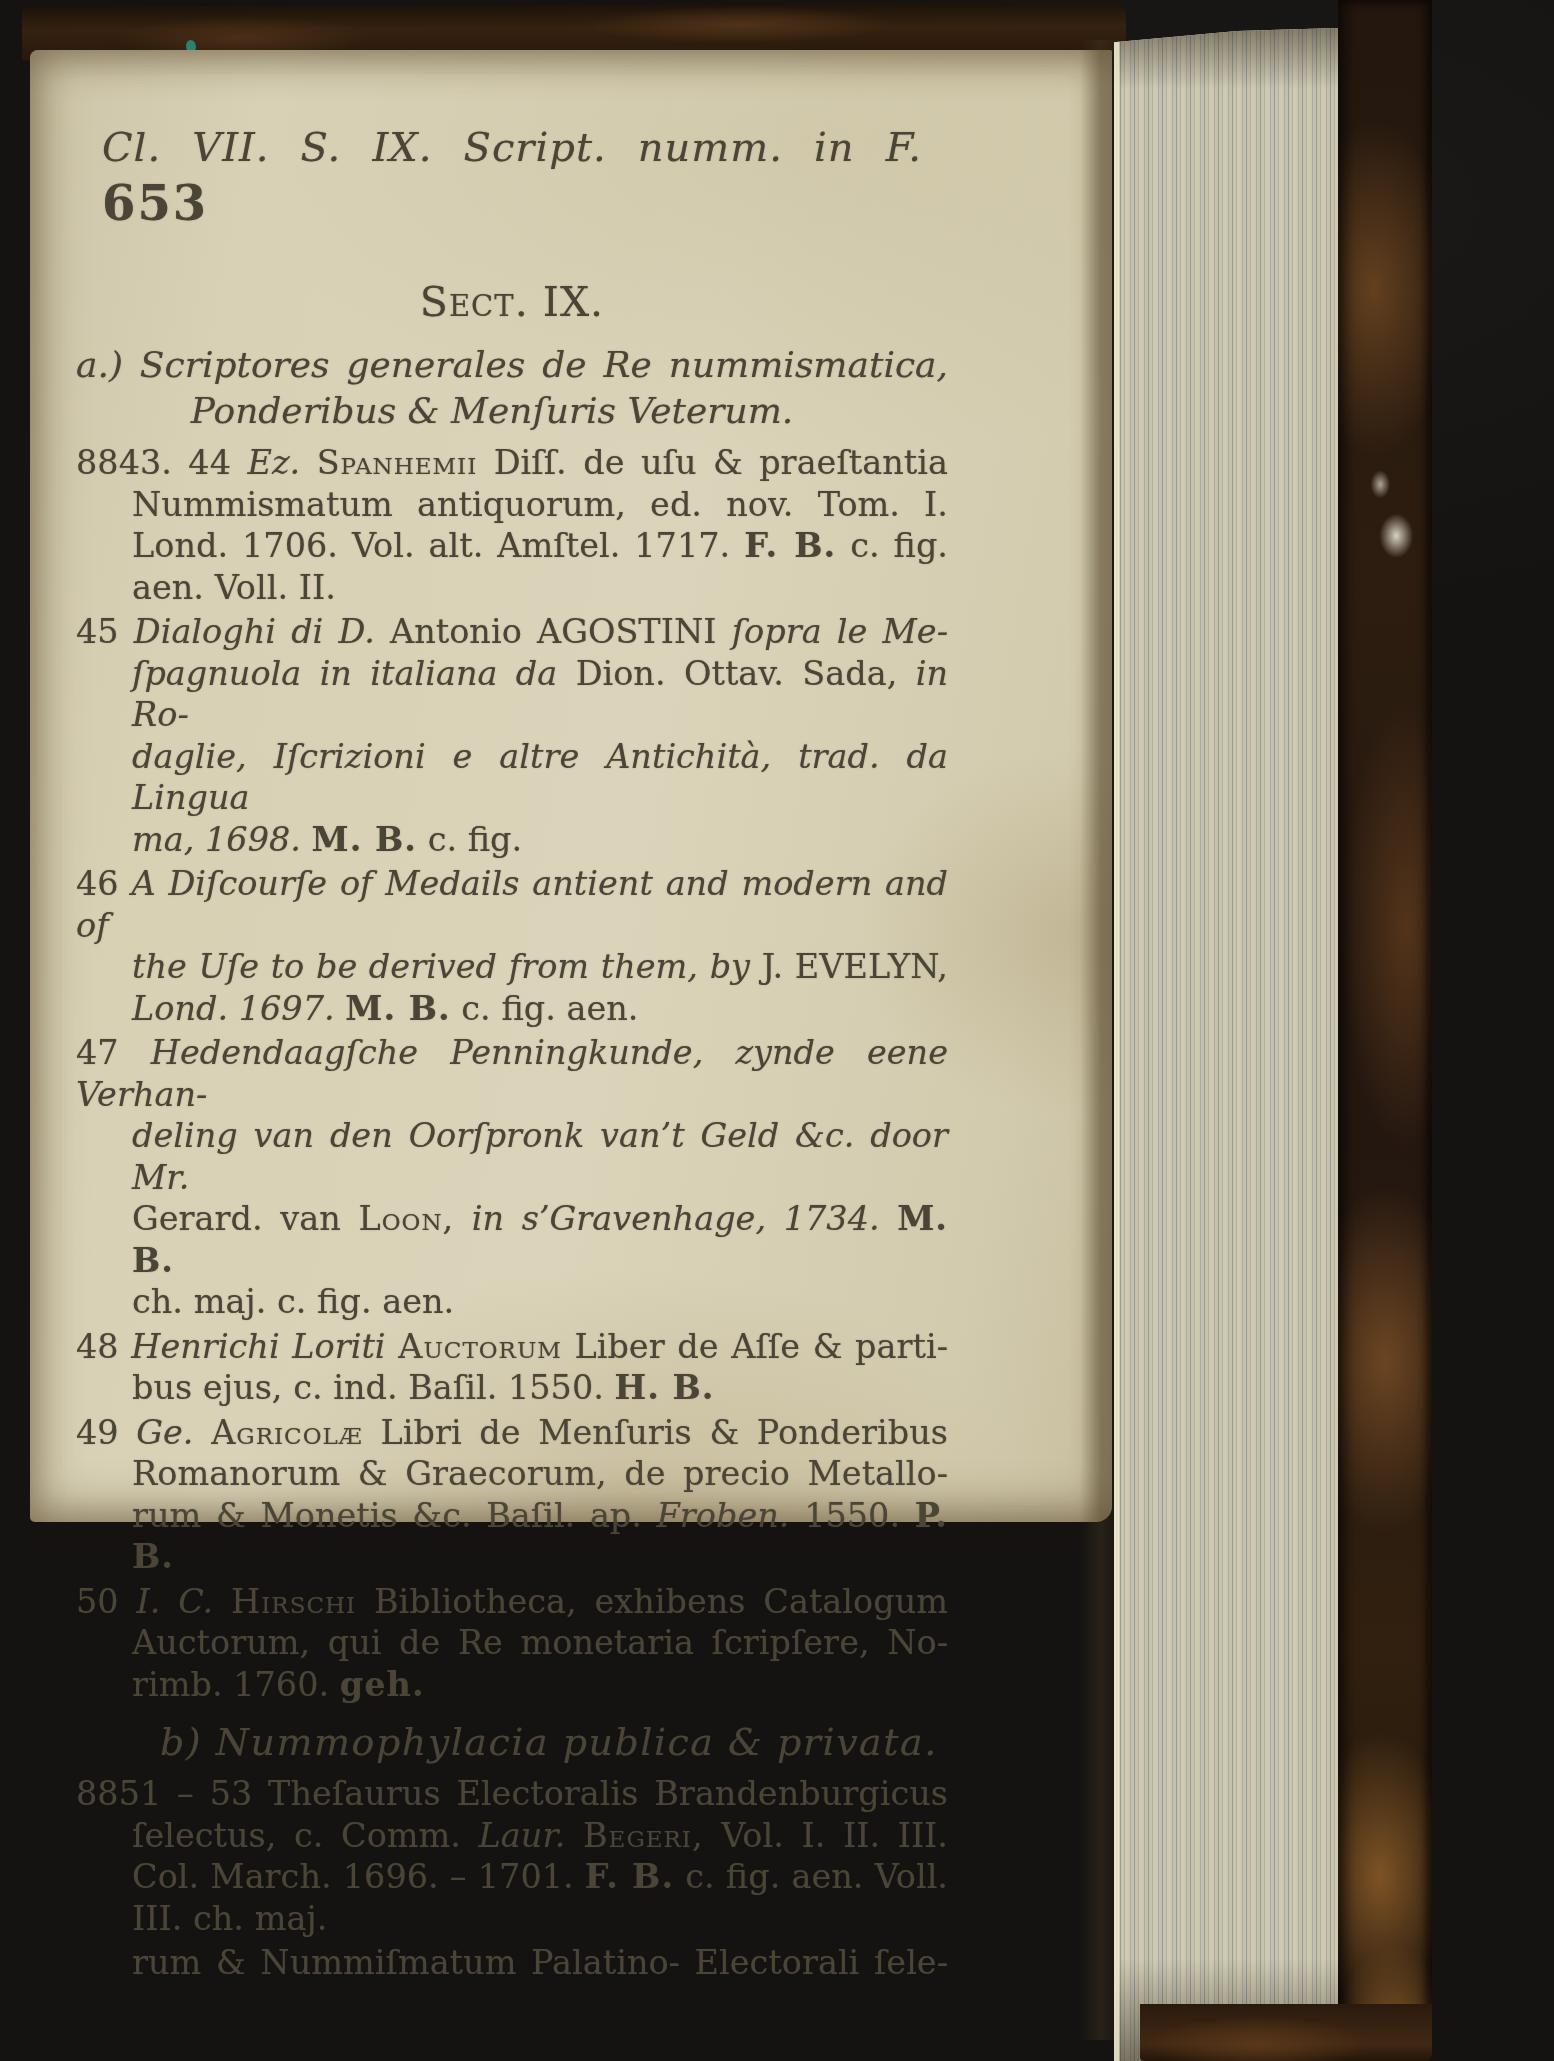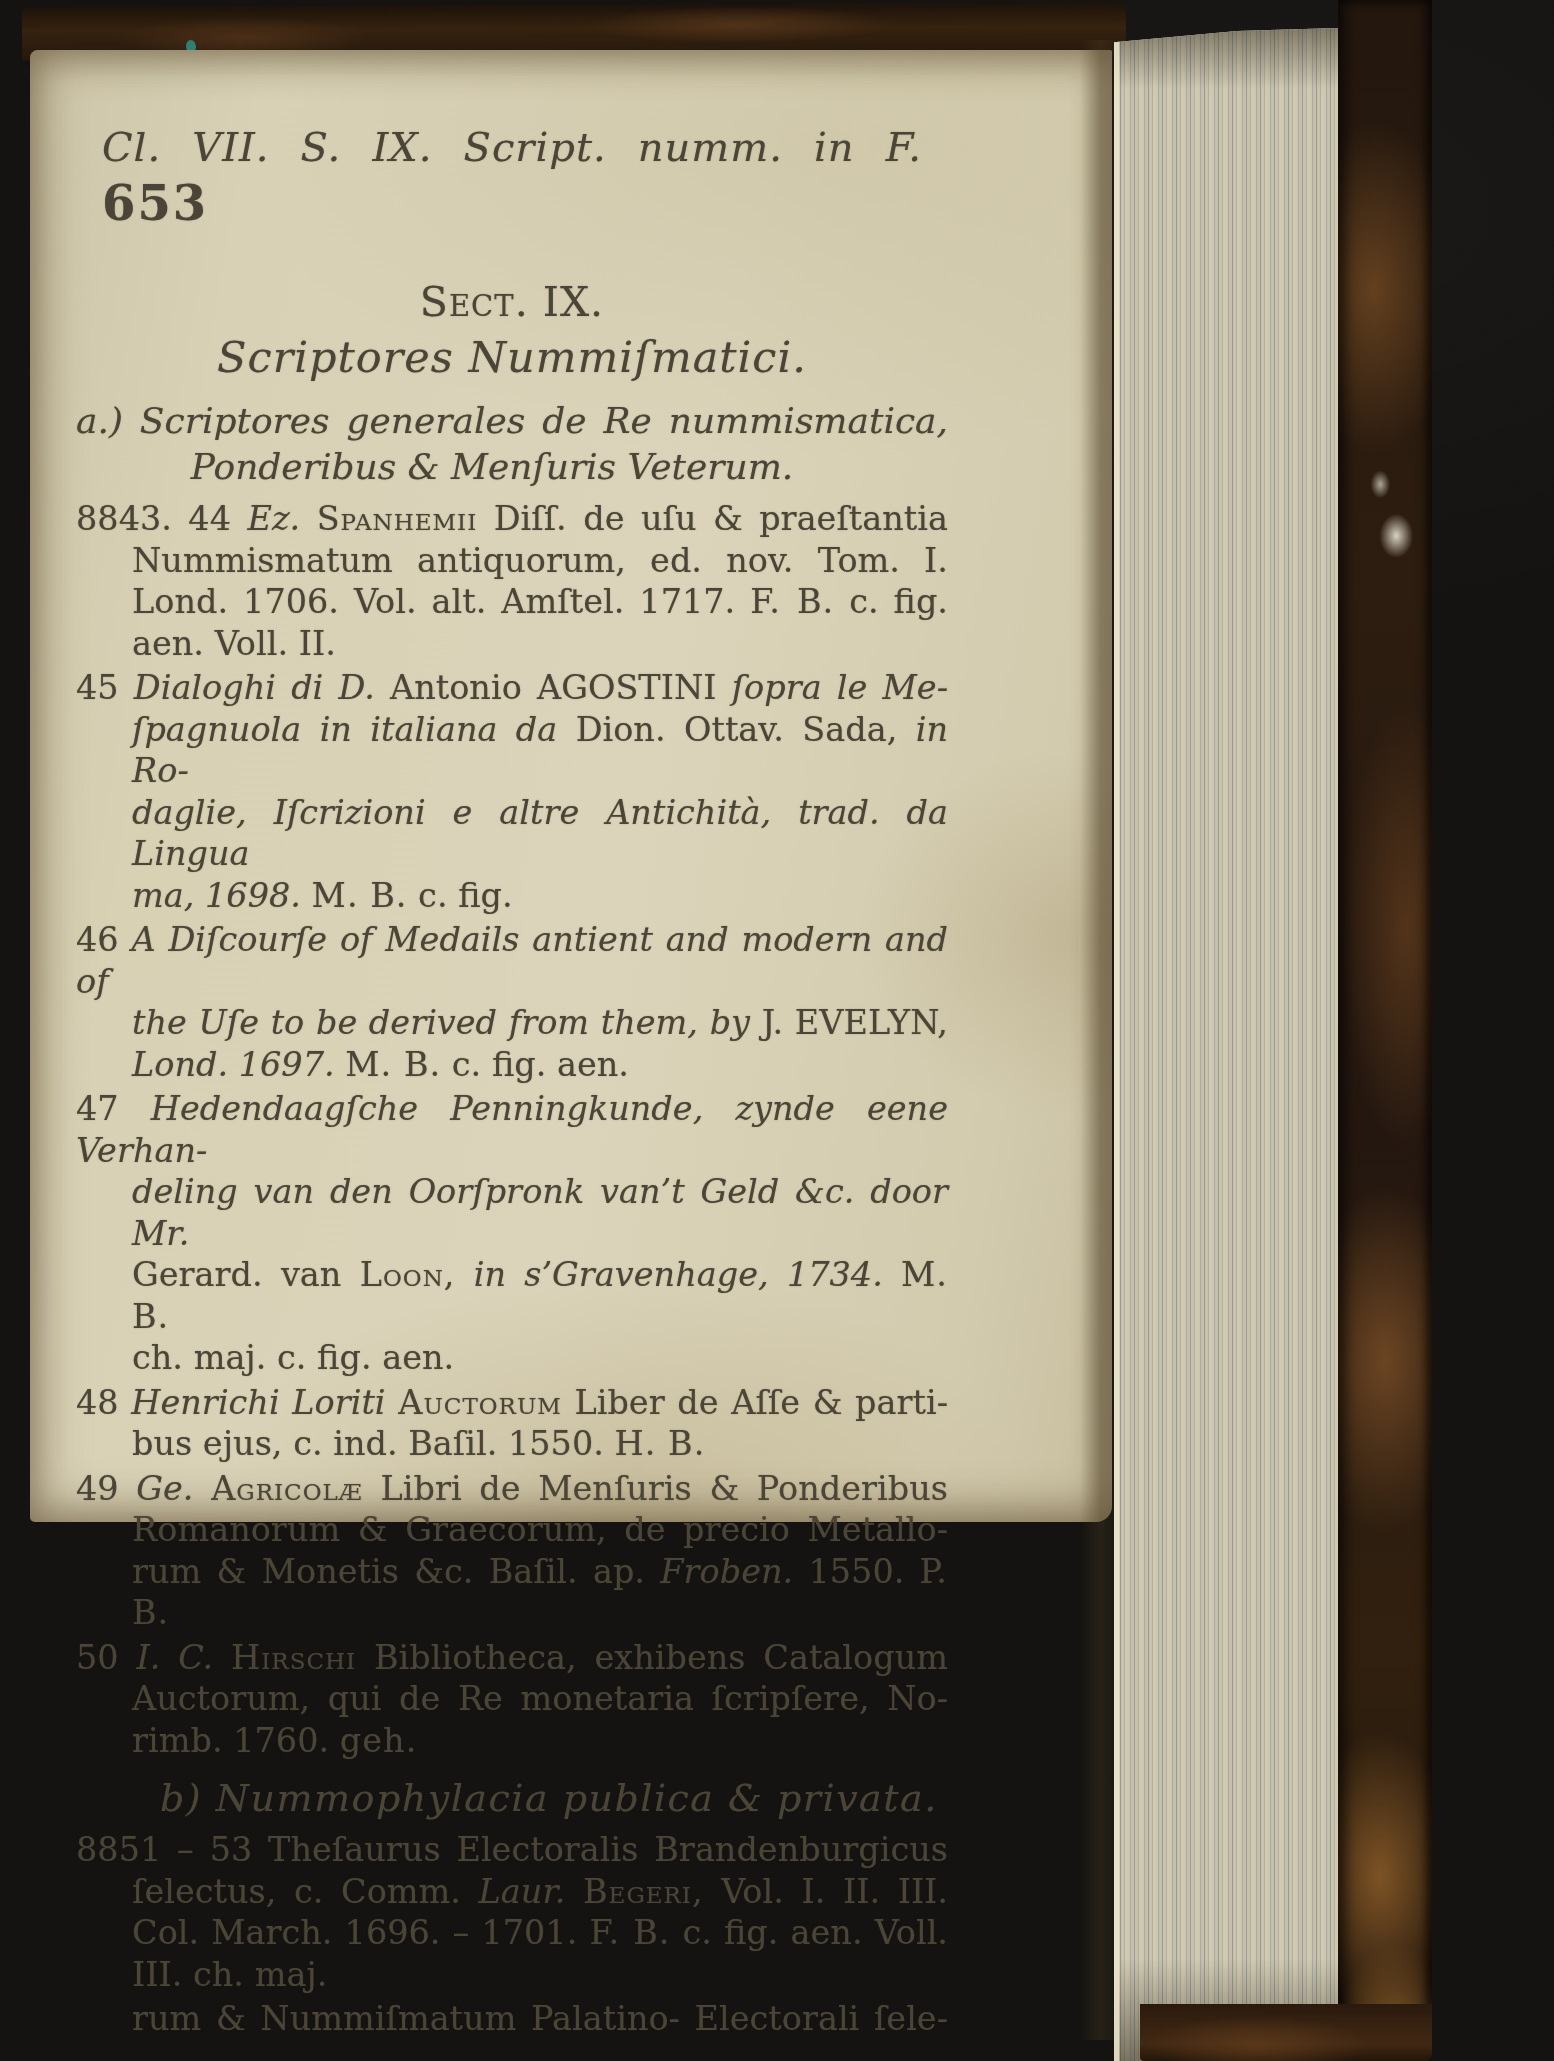--- a/index.html
+++ b/index.html
@@ -94,36 +94,35 @@
   .subA > div{line-height:46px;}
   .subA .l2{padding-right:40px;}
   .entries{margin-top:8px;}
   .entry{margin-bottom:3px;}
   .subB{margin-top:12px;margin-left:84px;font-size:38px;line-height:50px;letter-spacing:1.5px;}
   .entriesB{margin-top:6px;}
   
   .seg-r{font-style:normal;}
   .seg-i{font-style:italic;}
   .seg-sc{font-style:normal;font-variant:small-caps;letter-spacing:1px;}
-  .seg-fr{font-style:normal;font-weight:400;letter-spacing:1px;}
+  .seg-fr{font-style:normal;font-weight:700;letter-spacing:1px;}
   .seg-num{font-style:normal;font-size:48px;font-weight:600;letter-spacing:2px;}
 </style>
 </head>
 <body>
 
 <div class="board-top"></div>
 <div class="speck-teal"></div>
 
 <div class="page">
   <div class="text">
 
     <div class="hdr jl"><span class="seg-i">Cl. VII. S. IX. Script. numm. in F.</span><span class="seg-num"> 653</span></div>
 
     <div class="sect center"><span class="seg-sc">Sect. IX.</span></div>
-    <div class="title center"><span class="seg-i">Scriptores Nummiſmatici.</span></div>
 
     <div class="subA">
       <div class="jl"><span class="seg-i">a.) Scriptores generales de Re nummismatica,</span></div>
       <div class="center l2"><span class="seg-i">Ponderibus &amp; Menſuris Veterum.</span></div>
     </div>
 
     <div class="entries">
 
       <div class="entry">
         <div class="jl"><span class="seg-r">8843. 44 </span><span class="seg-i">Ez.</span><span class="seg-r"> </span><span class="seg-sc">Spanhemii</span><span class="seg-r"> Diſſ. de uſu &amp; praeſtantia</span></div>

